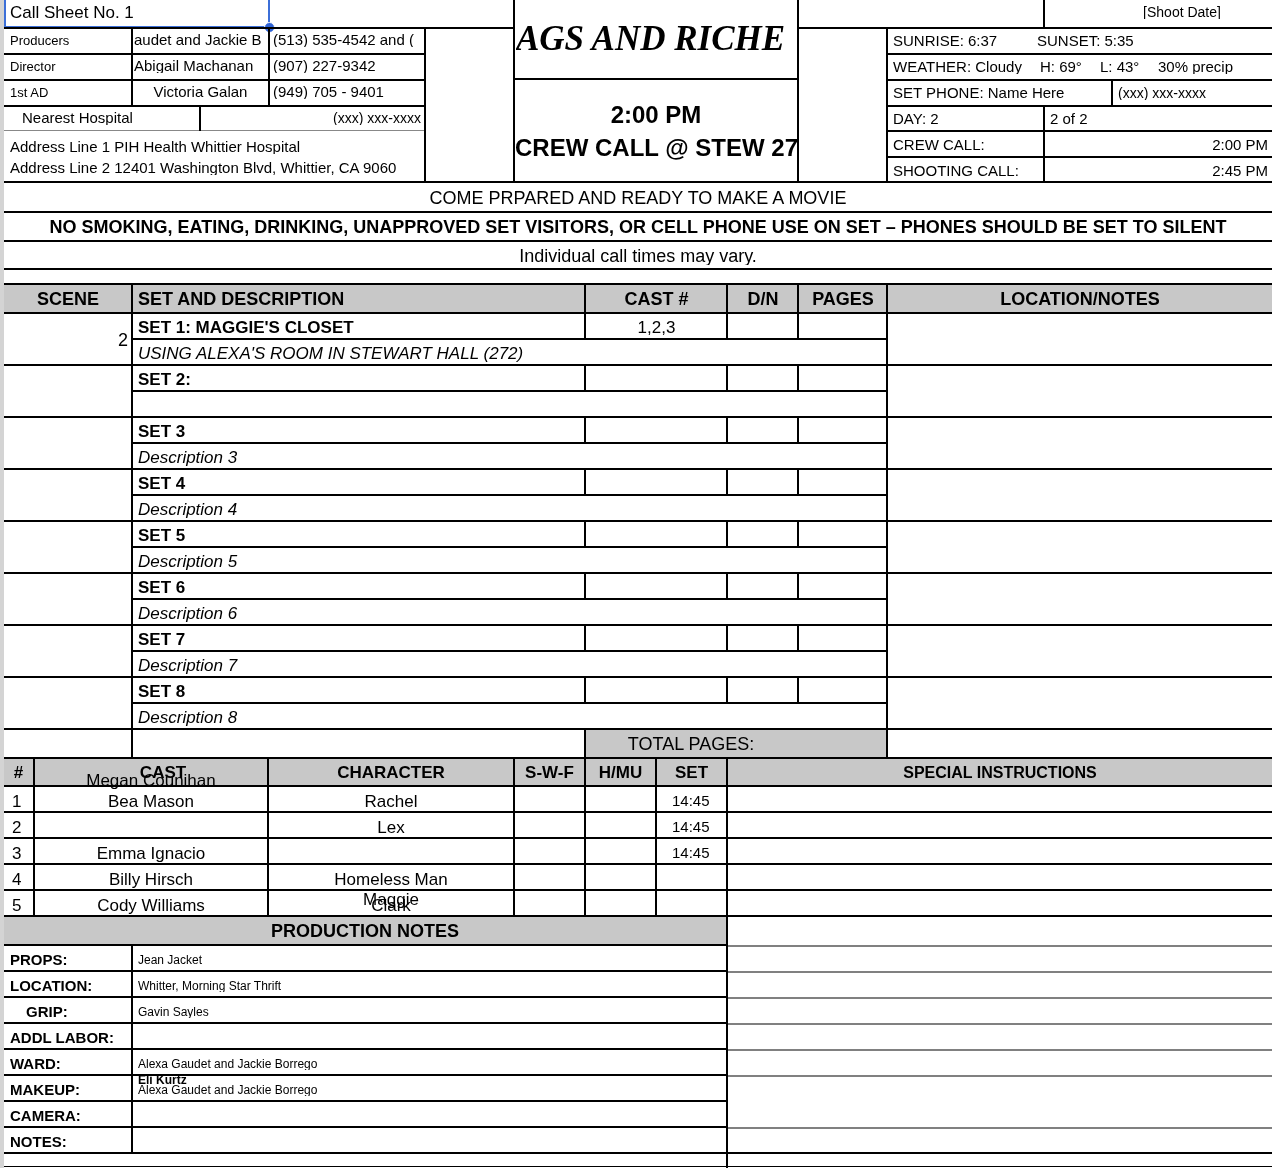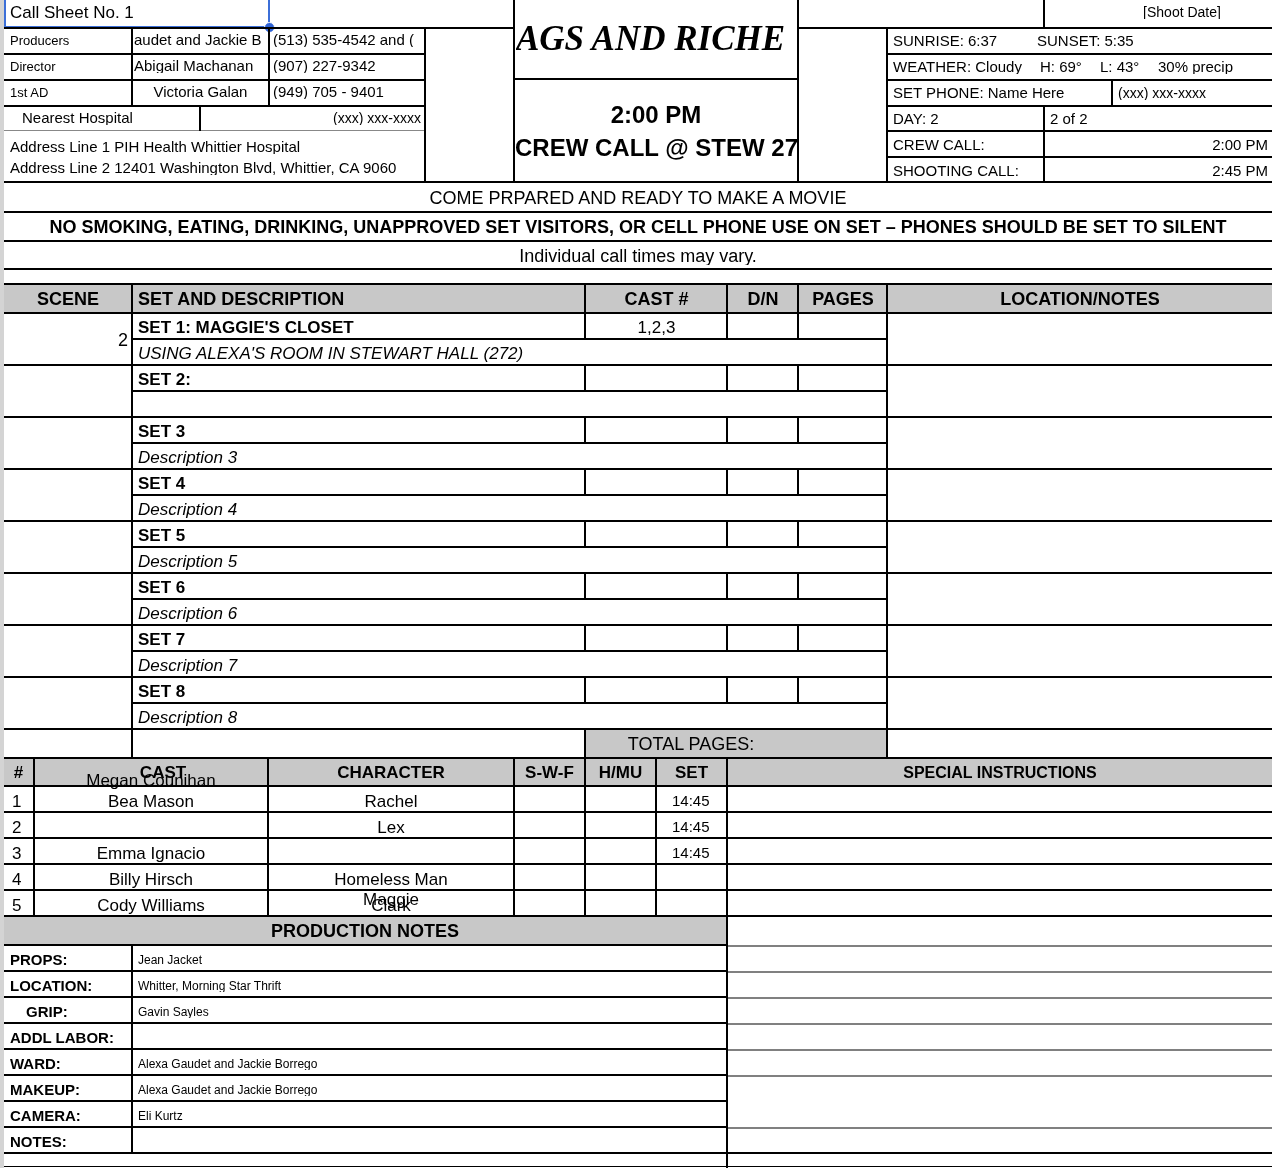--- a/index.html
+++ b/index.html
@@ -321,21 +321,21 @@
   <div class="hl" style="left:4px;top:1074px;width:724px;"></div>
 
   <div>
     <div class="txt b" style="left:10px;top:1082px;font-size:15px;">MAKEUP:</div>
     <div class="txt" style="left:138px;top:1084px;font-size:12px;">Alexa Gaudet and Jackie Borrego</div>
   </div>
   <div class="hl" style="left:4px;top:1100px;width:724px;"></div>
 
   <div>
     <div class="txt b" style="left:10px;top:1108px;font-size:15px;">CAMERA:</div>
-    <div class="txt" style="left:138px;top:1110px;font-size:12px;">Eli Kurtz</div>
+    <div class="txt" style="left:138px;top:1074px;font-size:12px;font-weight:bold;">Eli Kurtz</div>
   </div>
   <div class="hl" style="left:4px;top:1126px;width:724px;"></div>
 
   <div>
     <div class="txt b" style="left:10px;top:1134px;font-size:15px;">NOTES:</div>
     <div class="txt" style="left:138px;top:1136px;font-size:12px;"></div>
   </div>
   <div class="hl" style="left:4px;top:1152px;width:1268px;"></div>
   <div class="hl" style="left:4px;top:1166px;width:1268px;height:1px;"></div>
 </div>

